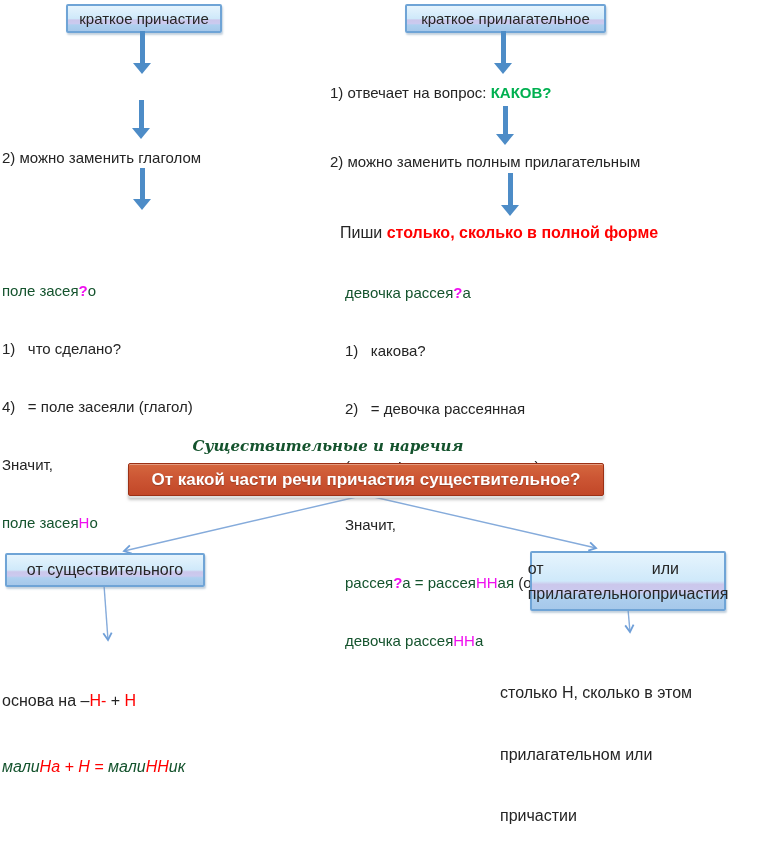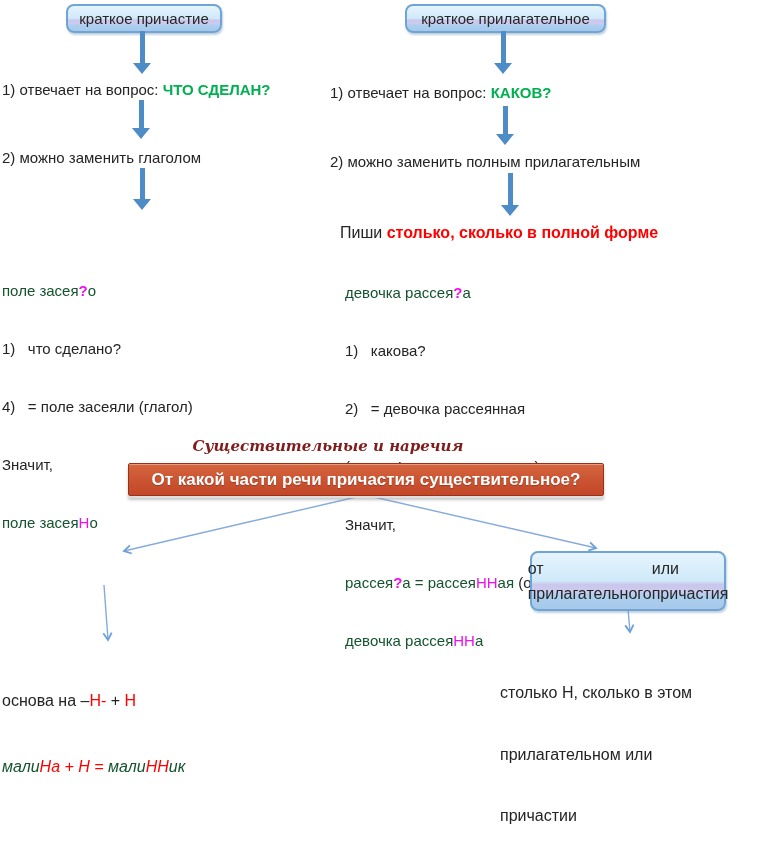--- a/index.html
+++ b/index.html
@@ -1,21 +1,21 @@
 <!DOCTYPE html>
 <html><head>
 <meta charset="utf-8">
 <style>
   html,body{margin:0;padding:0;background:#fff;}
   .stage{position:relative;width:762px;height:865px;background:#fff;overflow:hidden;
          font-family:"Liberation Sans",sans-serif;color:#242424;}
   .t{position:absolute;white-space:pre;font-size:15px;line-height:1.2;}
   .center{text-align:center;}
   
-  .gbox{position:absolute;border:2px solid #6fa4d6;border-radius:8px;
+  .gbox{position:absolute;border:2px solid #6fa4d6;border-radius:2px;
         background:linear-gradient(180deg,#e6f4fd 0%,#cfe9fa 50%,#cbc7eb 56%,#cbcaef 70%,#aed0ef 76%,#a6c8ea 100%);
         box-shadow:1px 2px 2px rgba(120,150,180,.45);
         display:flex;align-items:center;justify-content:center;
         font-size:15px;color:#262626;}
   
   .barrow{position:absolute;width:5px;background:#4d8cc7;}
   .barrow::after{content:'';position:absolute;bottom:-11px;left:-7px;width:0;height:0;
         border-left:9.5px solid transparent;border-right:9.5px solid transparent;
         border-top:11px solid #4d8cc7;}
   .svg-overlay{position:absolute;left:0;top:0;}
@@ -24,21 +24,21 @@
   .mag{color:#ef0fef;}
   .magb{color:#ef0fef;font-weight:bold;}
   .red{color:#ff0000;}
   .redb{color:#ff0000;font-weight:bold;}
   .green{color:#00b050;font-weight:bold;}
   .ital{font-style:italic;}
   .ex-block .line{height:22px;}
   .rule-line{font-size:16px;}
   
   .script-heading{position:absolute;left:178px;top:437px;width:300px;text-align:center;
-        font-family:"DejaVu Serif",serif;font-style:italic;font-weight:bold;font-size:15px;color:#7f1d1d;}
+        font-family:"DejaVu Serif",serif;font-style:italic;font-weight:bold;font-size:15px;color:#14532d;}
   
   .qbox{position:absolute;left:128px;top:463px;width:474px;height:31px;border-radius:2px;
         background:linear-gradient(180deg,#d5673e 0%,#cc5634 45%,#c24728 100%);
         border:1px solid #9c3015;
         box-shadow:inset 0 1px 0 rgba(255,255,255,.35),0 2px 0 #dedede,0 4px 3px rgba(150,150,150,.55);
         display:flex;align-items:center;justify-content:center;
         color:#fff;font-weight:bold;font-size:17px;text-shadow:0 1px 1px rgba(0,0,0,.25);}
   .bottom-right-block{position:absolute;left:500px;top:645px;width:262px;font-size:16px;}
   .bottom-right-block .line{height:23px;}
   .bottom-left-block{position:absolute;left:2px;top:653px;font-size:16px;}
@@ -59,21 +59,20 @@
     <path d="M365,495 L596,548" stroke="#85abdb" stroke-width="1.4" fill="none" marker-end="url(#ah)"></path>
     <path d="M104,585 L108,640" stroke="#85abdb" stroke-width="1.4" fill="none" marker-end="url(#ah)"></path>
     <path d="M628,609 L630,632" stroke="#85abdb" stroke-width="1.4" fill="none" marker-end="url(#ah)"></path>
   </svg>
 
   <div class="gbox" style="left:66px;top:4px;width:152px;height:25px;">
     <span>краткое причастие</span>
   </div>
   <div class="barrow" style="left:140px;top:31px;height:32px;"></div>
 
-  <div class="t" style="left:2px;top:81px;"><span>1) отвечает на вопрос: </span><span class="green">ЧТО СДЕЛАН?</span></div>
   <div class="barrow" style="left:139px;top:100px;height:28px;"></div>
 
   <div class="t" style="left:2px;top:149px;"><span>2) можно заменить глаголом</span></div>
   <div class="barrow" style="left:140px;top:168px;height:31px;"></div>
 
 
   <div class="t ex-block" style="left:2px;top:246px;">
     <div class="line"><span class="blue">поле засея</span><span class="magb">?</span><span class="blue">о</span></div>
     <div class="line"><span>1)   что сделано?</span></div>
     <div class="line"><span>4)   = поле засеяли (глагол)</span></div>
@@ -103,20 +102,23 @@
     <div class="line"><span class="blue">рассея</span><span class="magb">?</span><span class="blue">а = рассея</span><span class="mag">НН</span><span class="blue">ая</span><span> (от глагола есть приставка)</span></div>
     <div class="line"><span class="blue">девочка рассея</span><span class="mag">НН</span><span class="blue">а</span></div>
   </div>
 
   <div class="script-heading"><span>Существительные и наречия</span></div>
 
   <div class="qbox">
     <span>От какой части речи причастия существительное?</span>
   </div>
 
+  <div class="gbox" style="left:5px;top:553px;width:196px;height:30px;font-size:16px;">
+    <span>от существительного</span>
+  </div>
 
   <div class="gbox" style="left:530px;top:551px;width:192px;height:56px;font-size:16px;flex-direction:row;line-height:25px;">
     <span>от прилагательного</span>
     <span>или причастия</span>
   </div>
 
   <div class="bottom-left-block t">
     <div class="line"><span>основа на –</span><span class="red">Н-</span><span> + </span><span class="red">Н</span></div>
     <div class="line ital"><span class="blue">мали</span><span class="red">На + Н = </span><span class="blue">мали</span><span class="red">НН</span><span class="blue">ик</span></div>
   </div>

